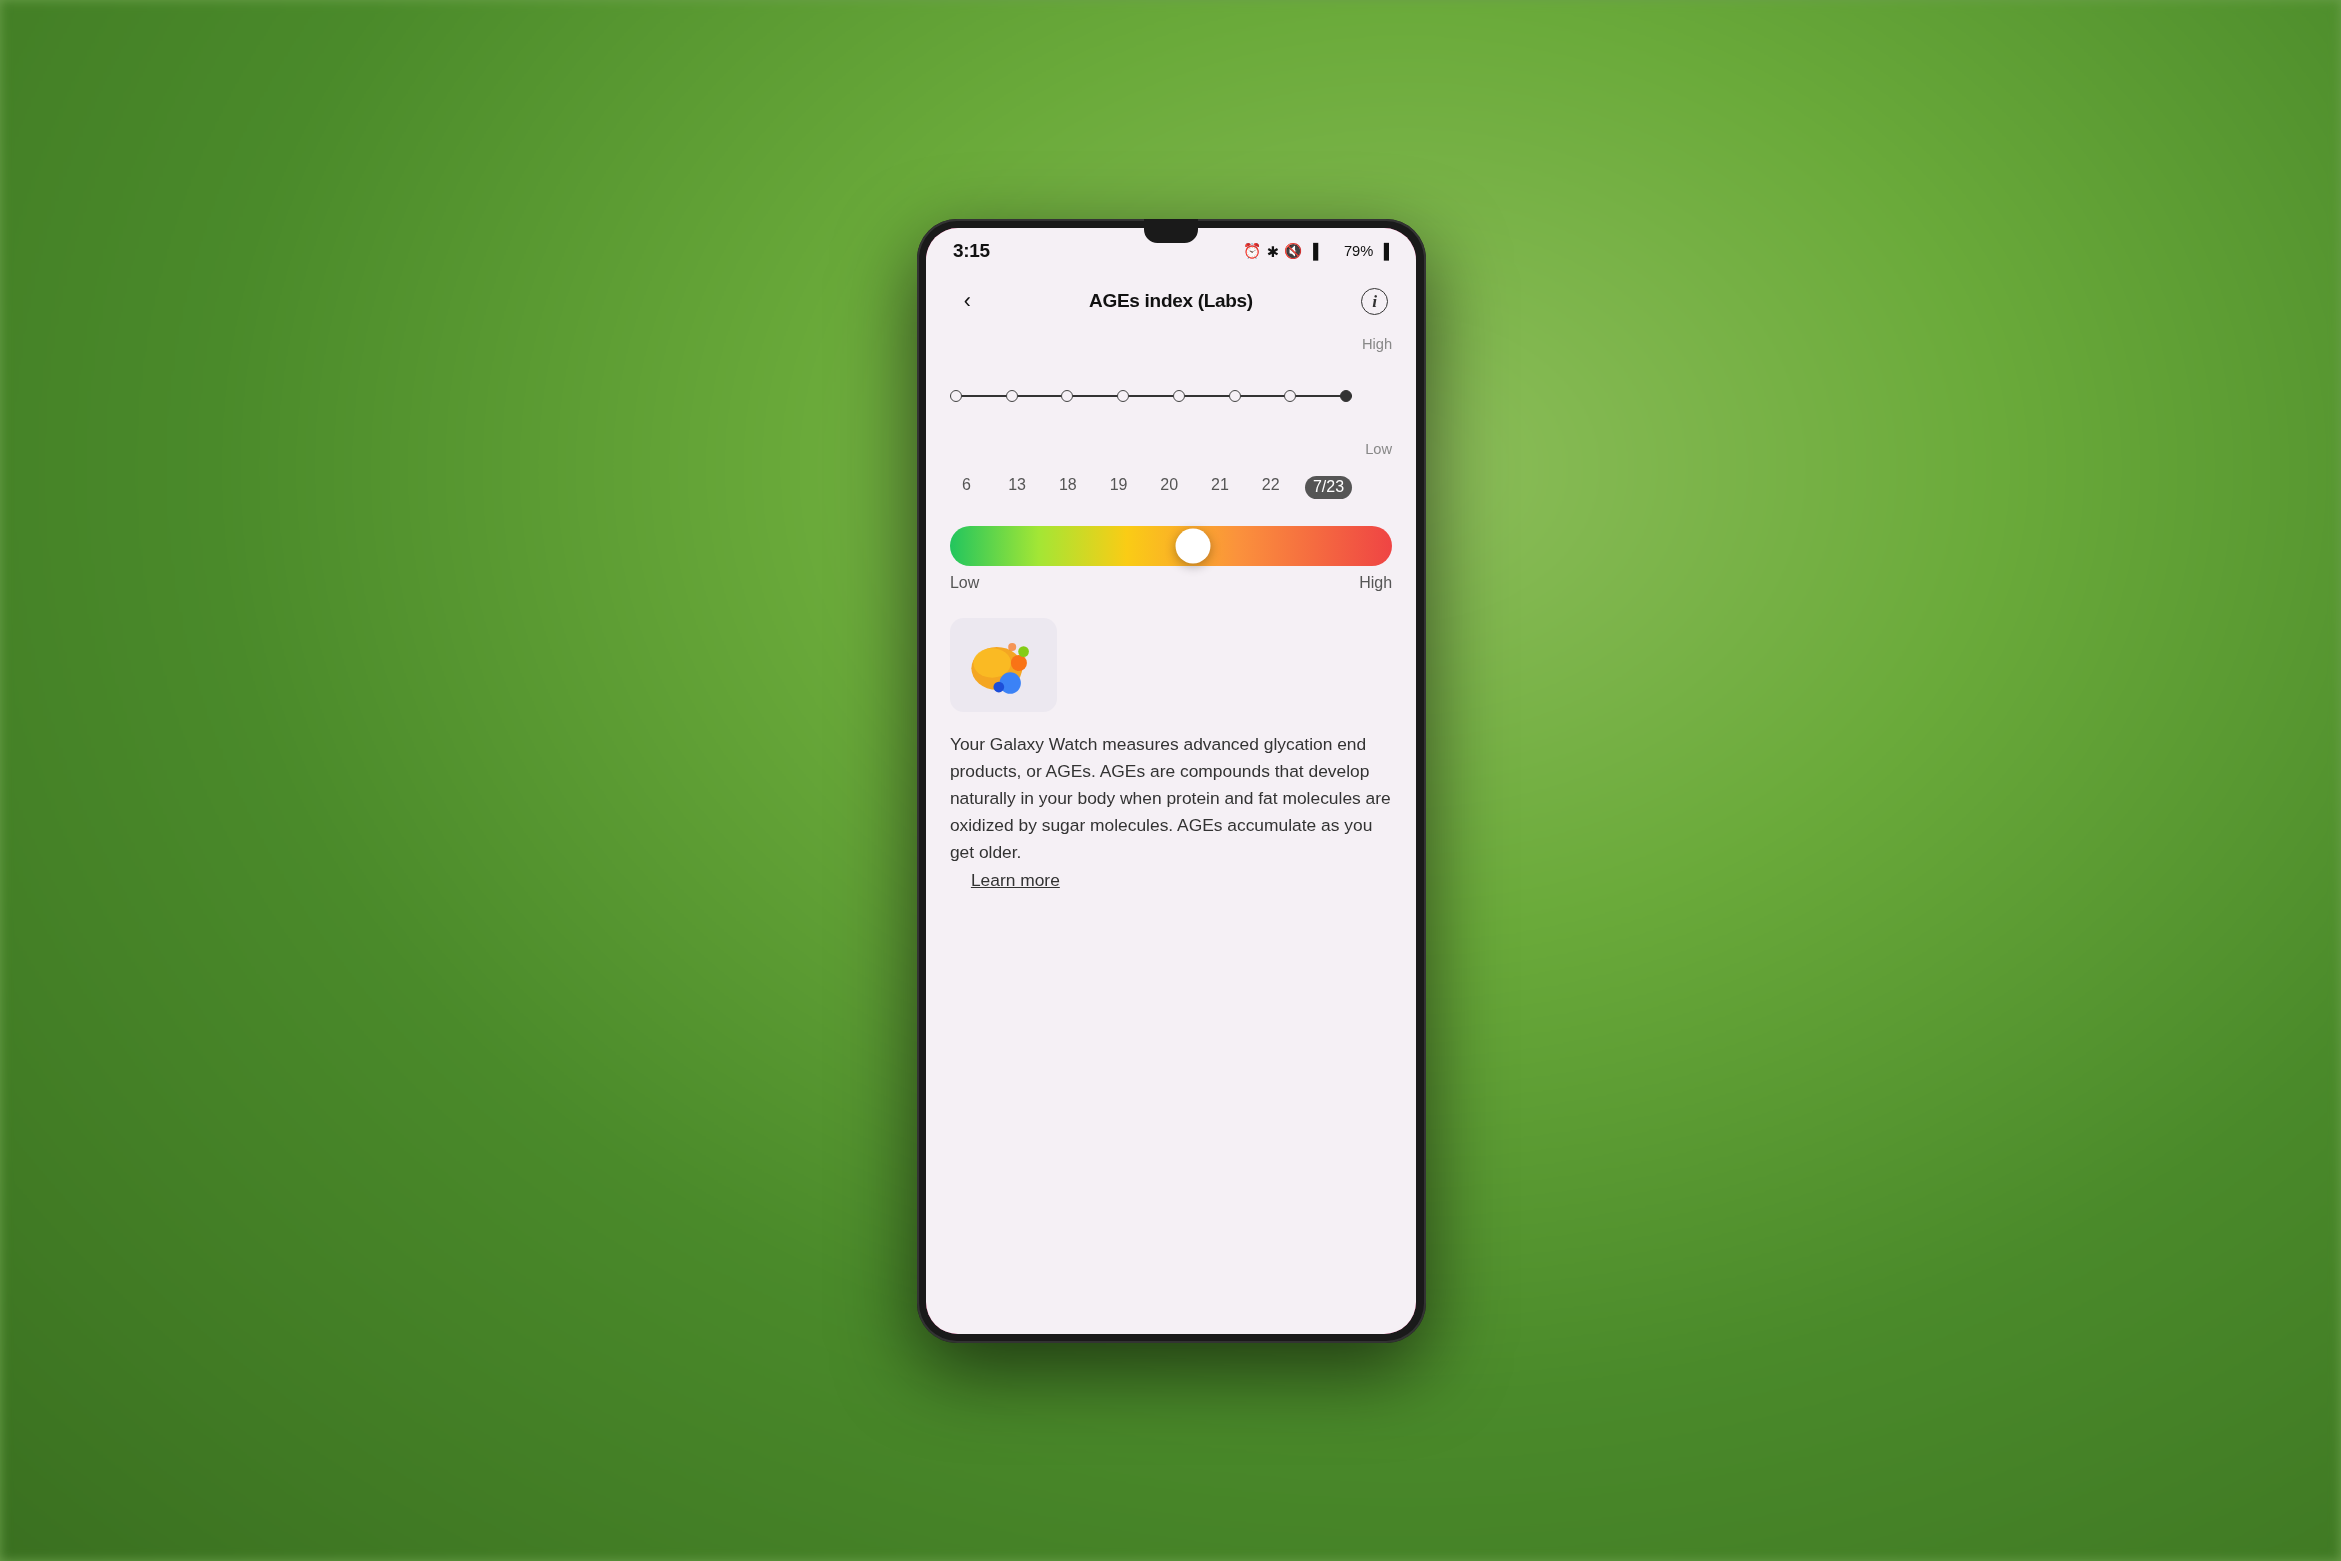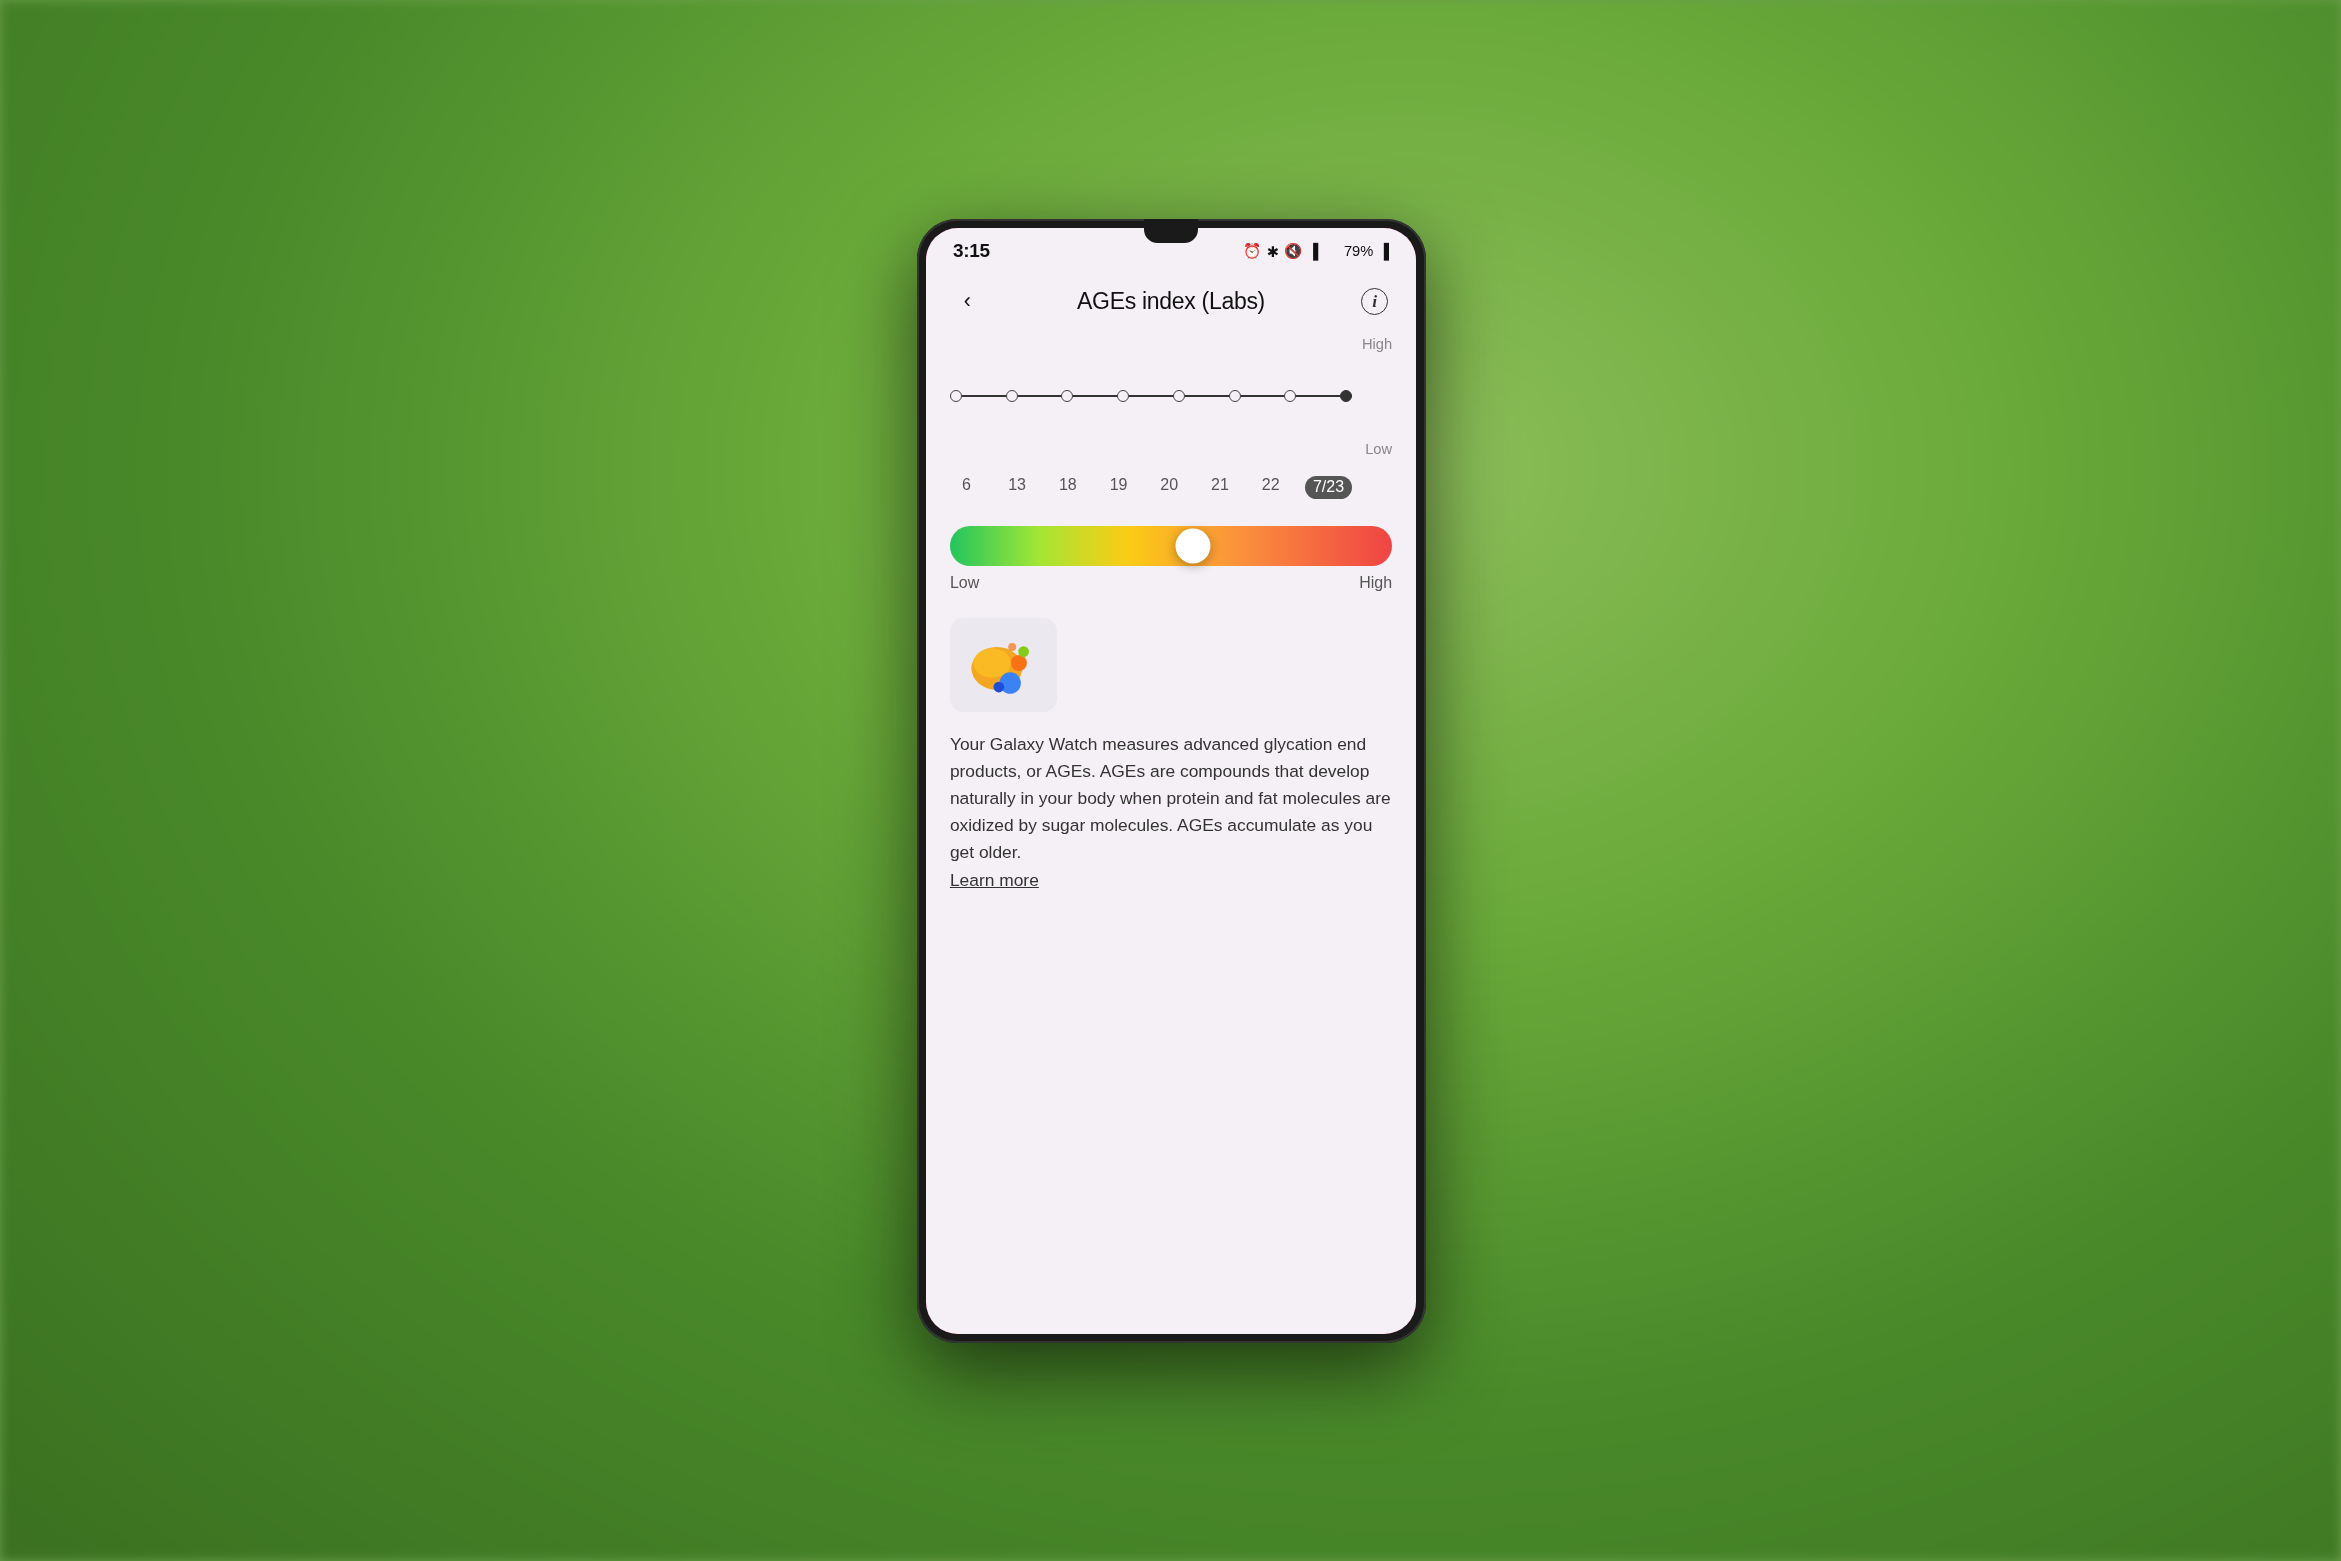--- a/index.html
+++ b/index.html
@@ -119,22 +119,22 @@
       justify-content: center;
       cursor: pointer;
     }
 
     .back-icon {
       font-size: 21.4px;
       color: #111;
     }
 
     .header-title {
-      font-size: 23px;
-      font-weight: 400;
+      font-size: 19px;
+      font-weight: 700;
       color: #111;
       letter-spacing: -0.3px;
     }
 
     .info-btn {
       width: 35px;
       height: 35px;
       display: flex;
       align-items: center;
       justify-content: center;
@@ -329,20 +329,21 @@
       color: #333;
       margin-bottom: 4px;
     }
 
     .learn-more-link {
       font-size: 17.4px;
       color: #333;
       text-decoration: underline;
       cursor: pointer;
       font-weight: 500;
+      margin-left: 21px;
     }
 
     
     .app-content::-webkit-scrollbar { display: none; }
   </style>
 </head>
 <body>
 
 <div class="bg"></div>
 

